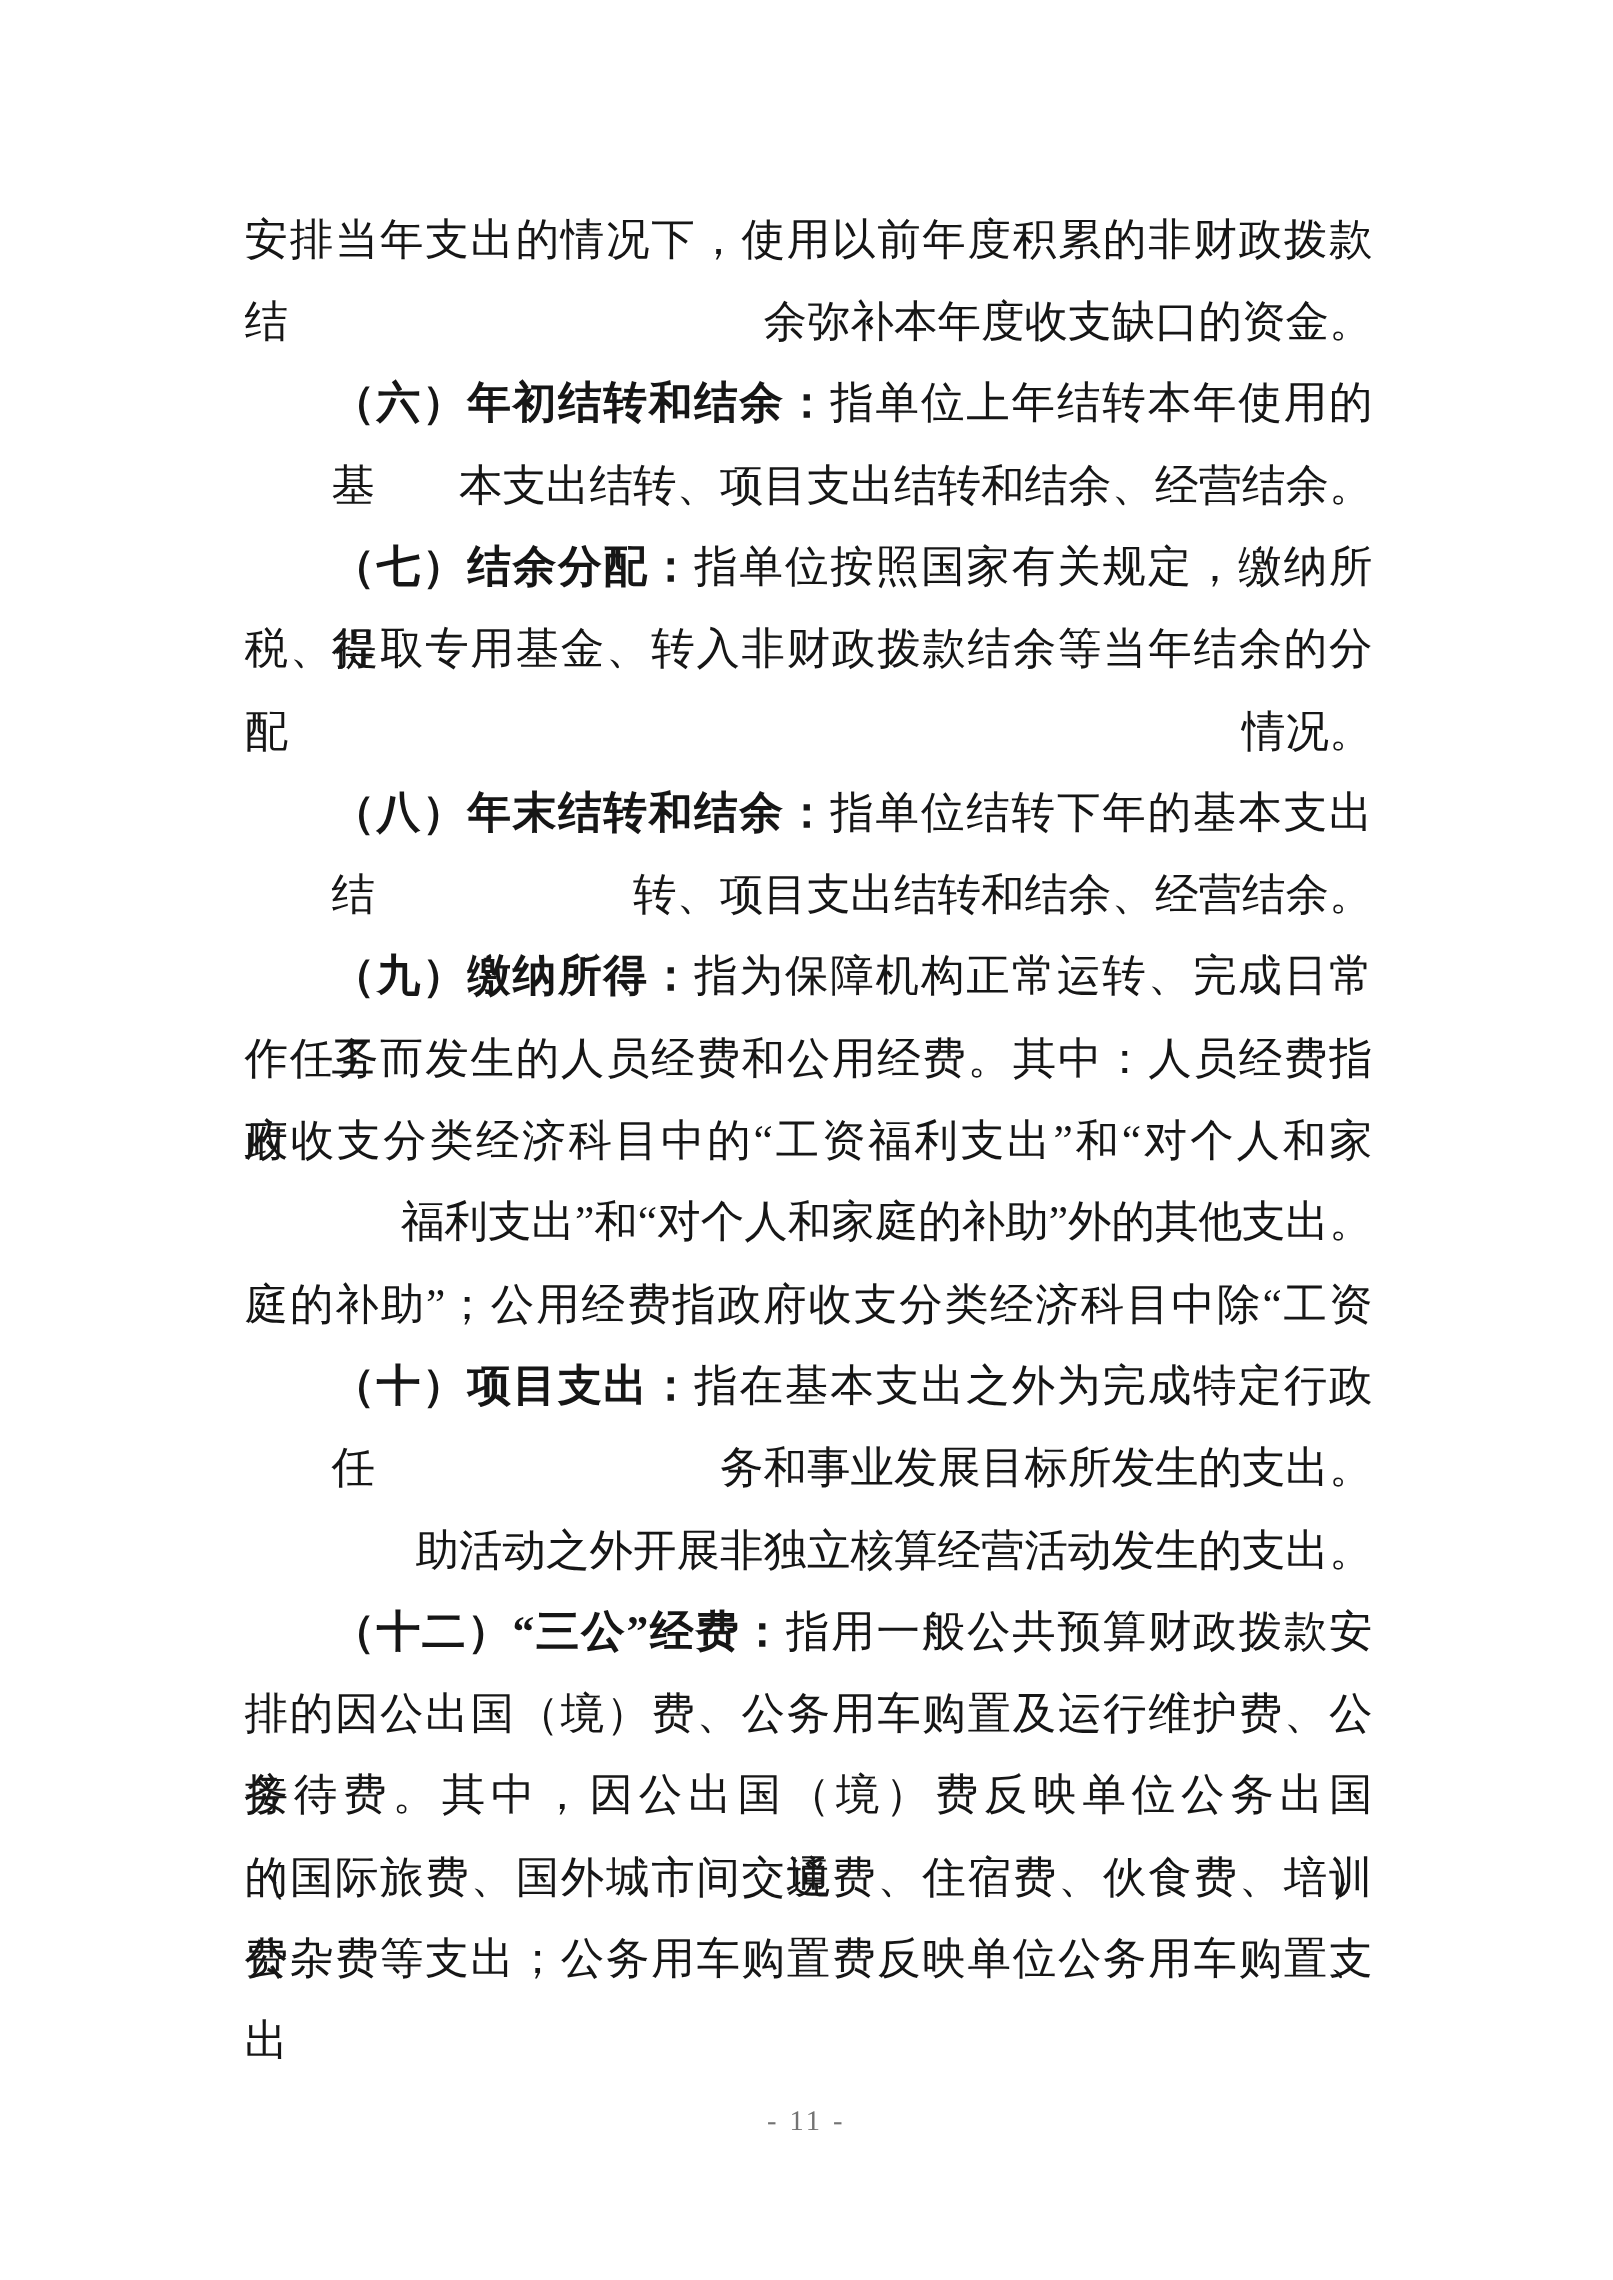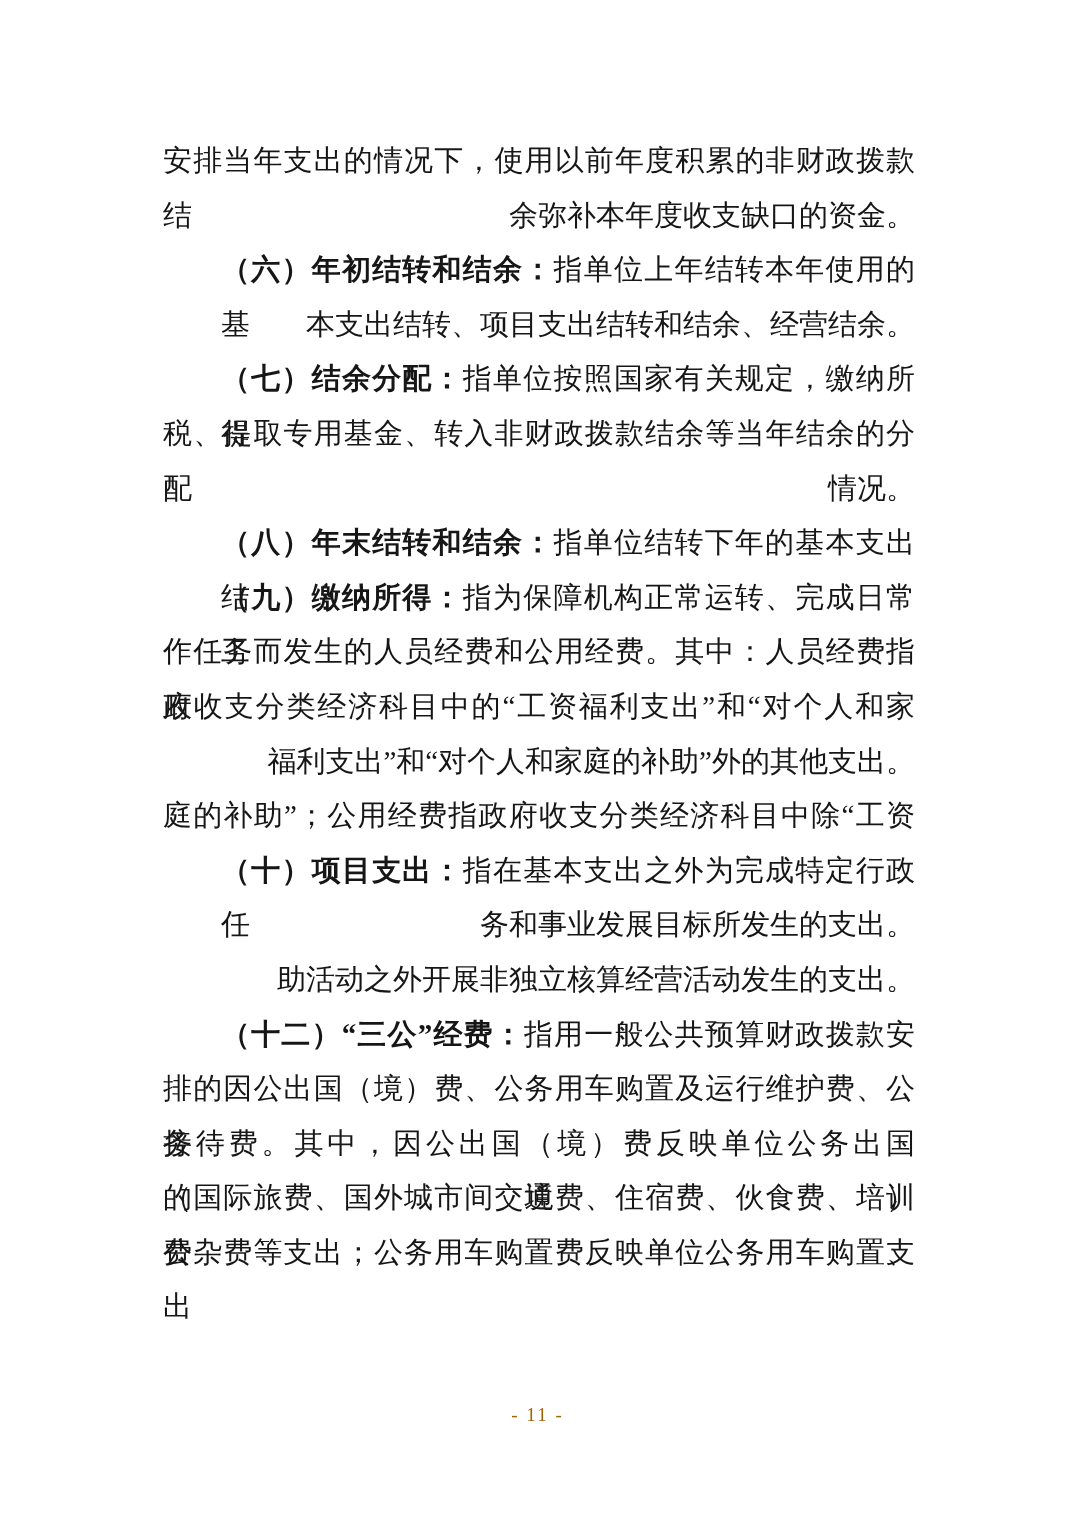--- a/index.html
+++ b/index.html
@@ -46,36 +46,37 @@
     font-weight: 400;
   }
   .footer {
     position: absolute;
     left: 0;
     top: 1404px;
     width: 1075px;
     text-align: center;
     font-size: 19px;
     letter-spacing: 2px;
-    color: #a16207;
+    color: #737373;
   }
 </style>
 </head>
 <body>
 
 <div class="page">
   <div class="doc-body">
       <div class="line fill"><span class="reg">安排当年支出的情况下，使用以前年度积累的非财政拨款结</span></div>
       <div class="line"><span class="reg">余弥补本年度收支缺口的资金。</span></div>
       <div class="line fill indent"><span class="bold">（六）年初结转和结余：</span><span class="reg">指单位上年结转本年使用的基</span></div>
       <div class="line"><span class="reg">本支出结转、项目支出结转和结余、经营结余。</span></div>
       <div class="line fill indent"><span class="bold">（七）结余分配：</span><span class="reg">指单位按照国家有关规定，缴纳所得</span></div>
       <div class="line fill"><span class="reg">税、提取专用基金、转入非财政拨款结余等当年结余的分配</span></div>
       <div class="line"><span class="reg">情况。</span></div>
       <div class="line fill indent"><span class="bold">（八）年末结转和结余：</span><span class="reg">指单位结转下年的基本支出结</span></div>
+      <div class="line"><span class="reg">转、项目支出结转和结余、经营结余。</span></div>
       <div class="line fill indent"><span class="bold">（九）缴纳所得：</span><span class="reg">指为保障机构正常运转、完成日常工</span></div>
       <div class="line fill"><span class="reg">作任务而发生的人员经费和公用经费。其中：人员经费指政</span></div>
       <div class="line fill"><span class="reg">府收支分类经济科目中的“工资福利支出”和“对个人和家</span></div>
       <div class="line"><span class="reg">福利支出”和“对个人和家庭的补助”外的其他支出。</span></div>
       <div class="line fill"><span class="reg">庭的补助”；公用经费指政府收支分类经济科目中除“工资</span></div>
       <div class="line fill indent"><span class="bold">（十）项目支出：</span><span class="reg">指在基本支出之外为完成特定行政任</span></div>
       <div class="line"><span class="reg">务和事业发展目标所发生的支出。</span></div>
       <div class="line"><span class="reg">助活动之外开展非独立核算经营活动发生的支出。</span></div>
       <div class="line fill indent"><span class="bold">（十二）“三公”经费：</span><span class="reg">指用一般公共预算财政拨款安</span></div>
       <div class="line fill"><span class="reg">排的因公出国（境）费、公务用车购置及运行维护费、公务</span></div>

